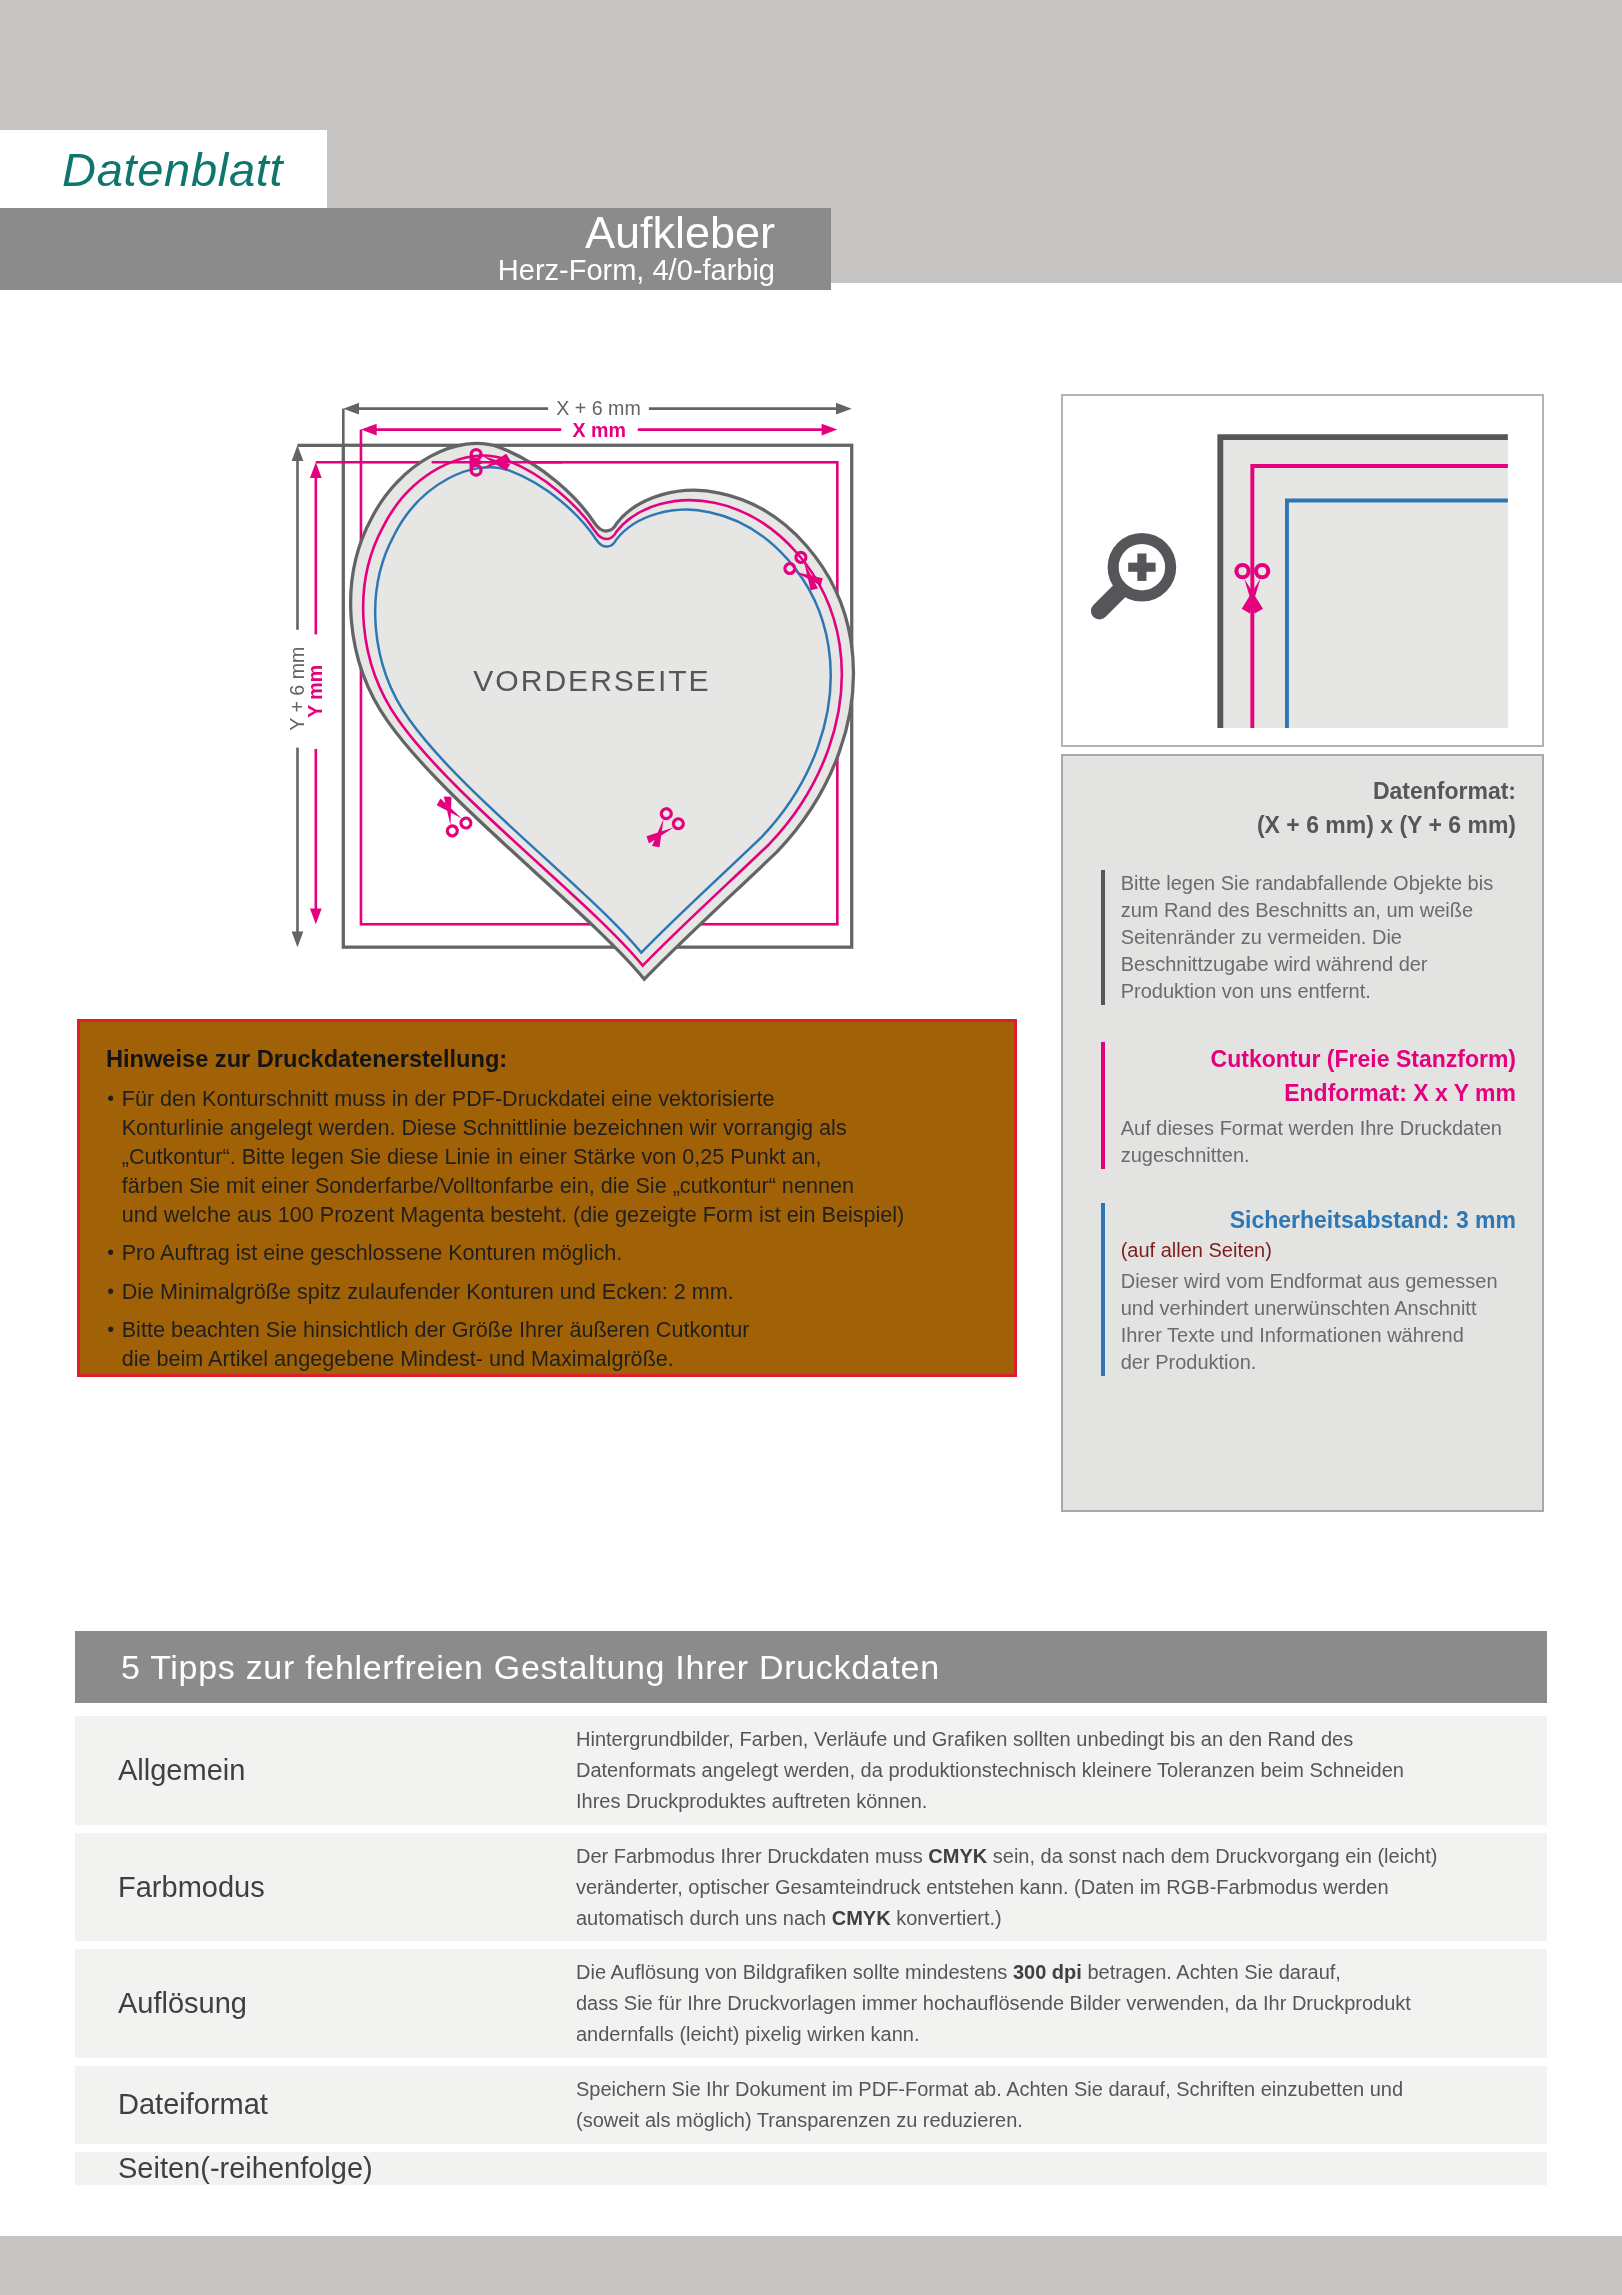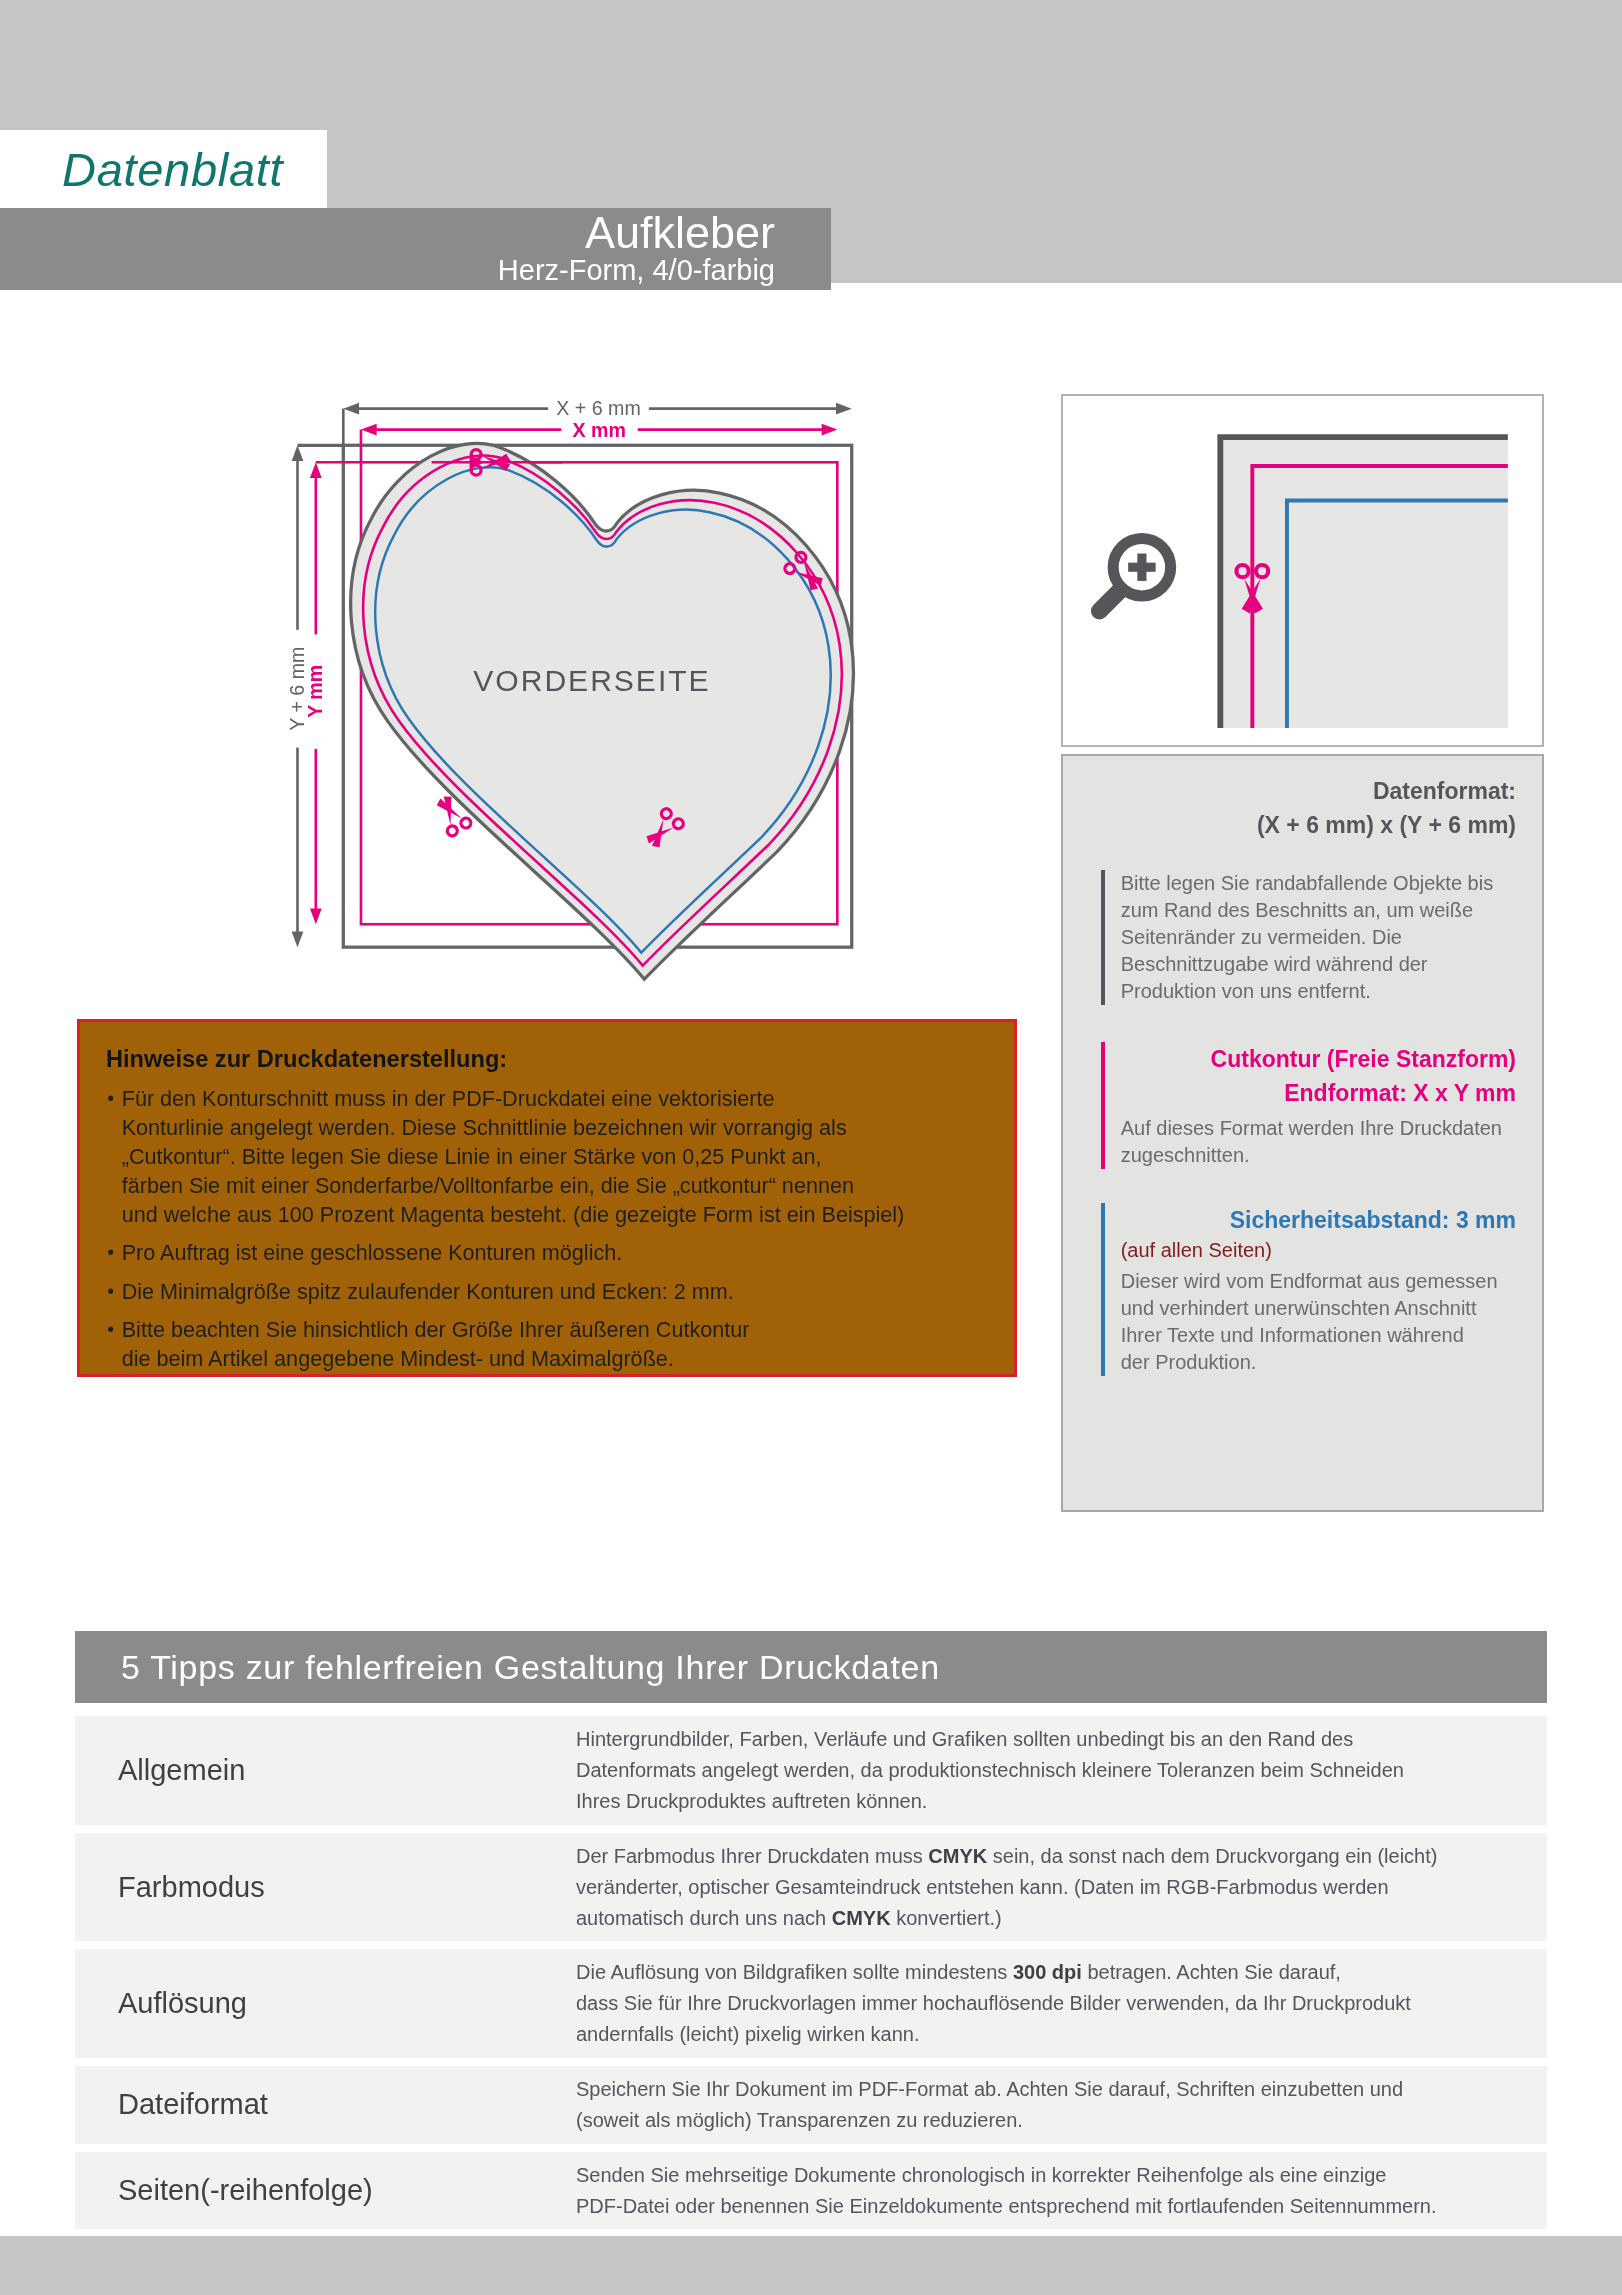--- a/index.html
+++ b/index.html
@@ -245,21 +245,19 @@
 dass Sie für Ihre Druckvorlagen immer hochauflösende Bilder verwenden, da Ihr Druckprodukt
 andernfalls (leicht) pixelig wirken kann.</span></div></div>
     </div>
     <div class="tip-row">
       <div class="tip-label">Dateiformat</div>
       <div class="tip-body"><div><span>Speichern Sie Ihr Dokument im PDF-Format ab. Achten Sie darauf, Schriften einzubetten und
 (soweit als möglich) Transparenzen zu reduzieren.</span></div></div>
     </div>
     <div class="tip-row">
       <div class="tip-label">Seiten(-reihenfolge)</div>
-      <div class="tip-body"><div><span>Senden Sie mehrseitige Dokumente chronologisch in korrekter Reihenfolge als eine einzige
-PDF-Datei oder benennen Sie Einzeldokumente entsprechend mit fortlaufenden Seitennummern.</span></div></div>
     </div>
   </div>
 
   <div class="abs footer-band"></div>
 
 </div>
 
 
 </body></html>

